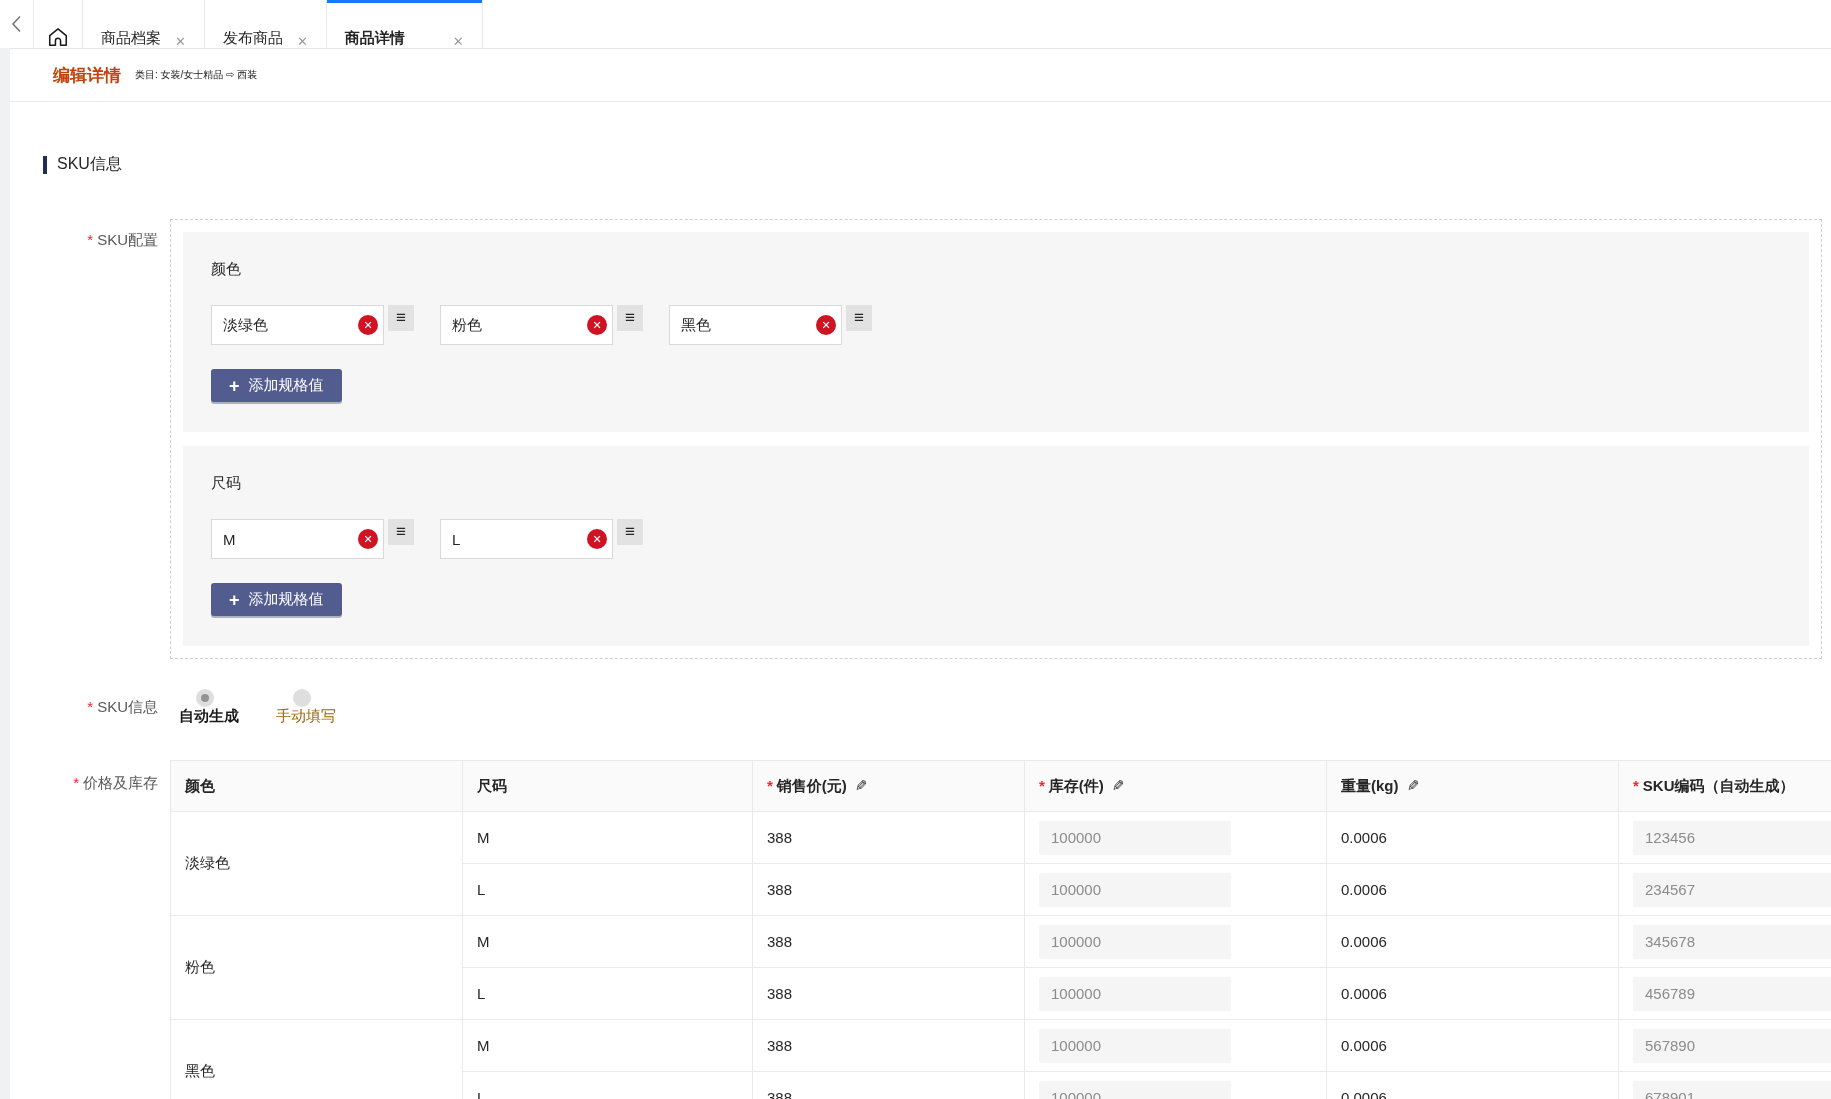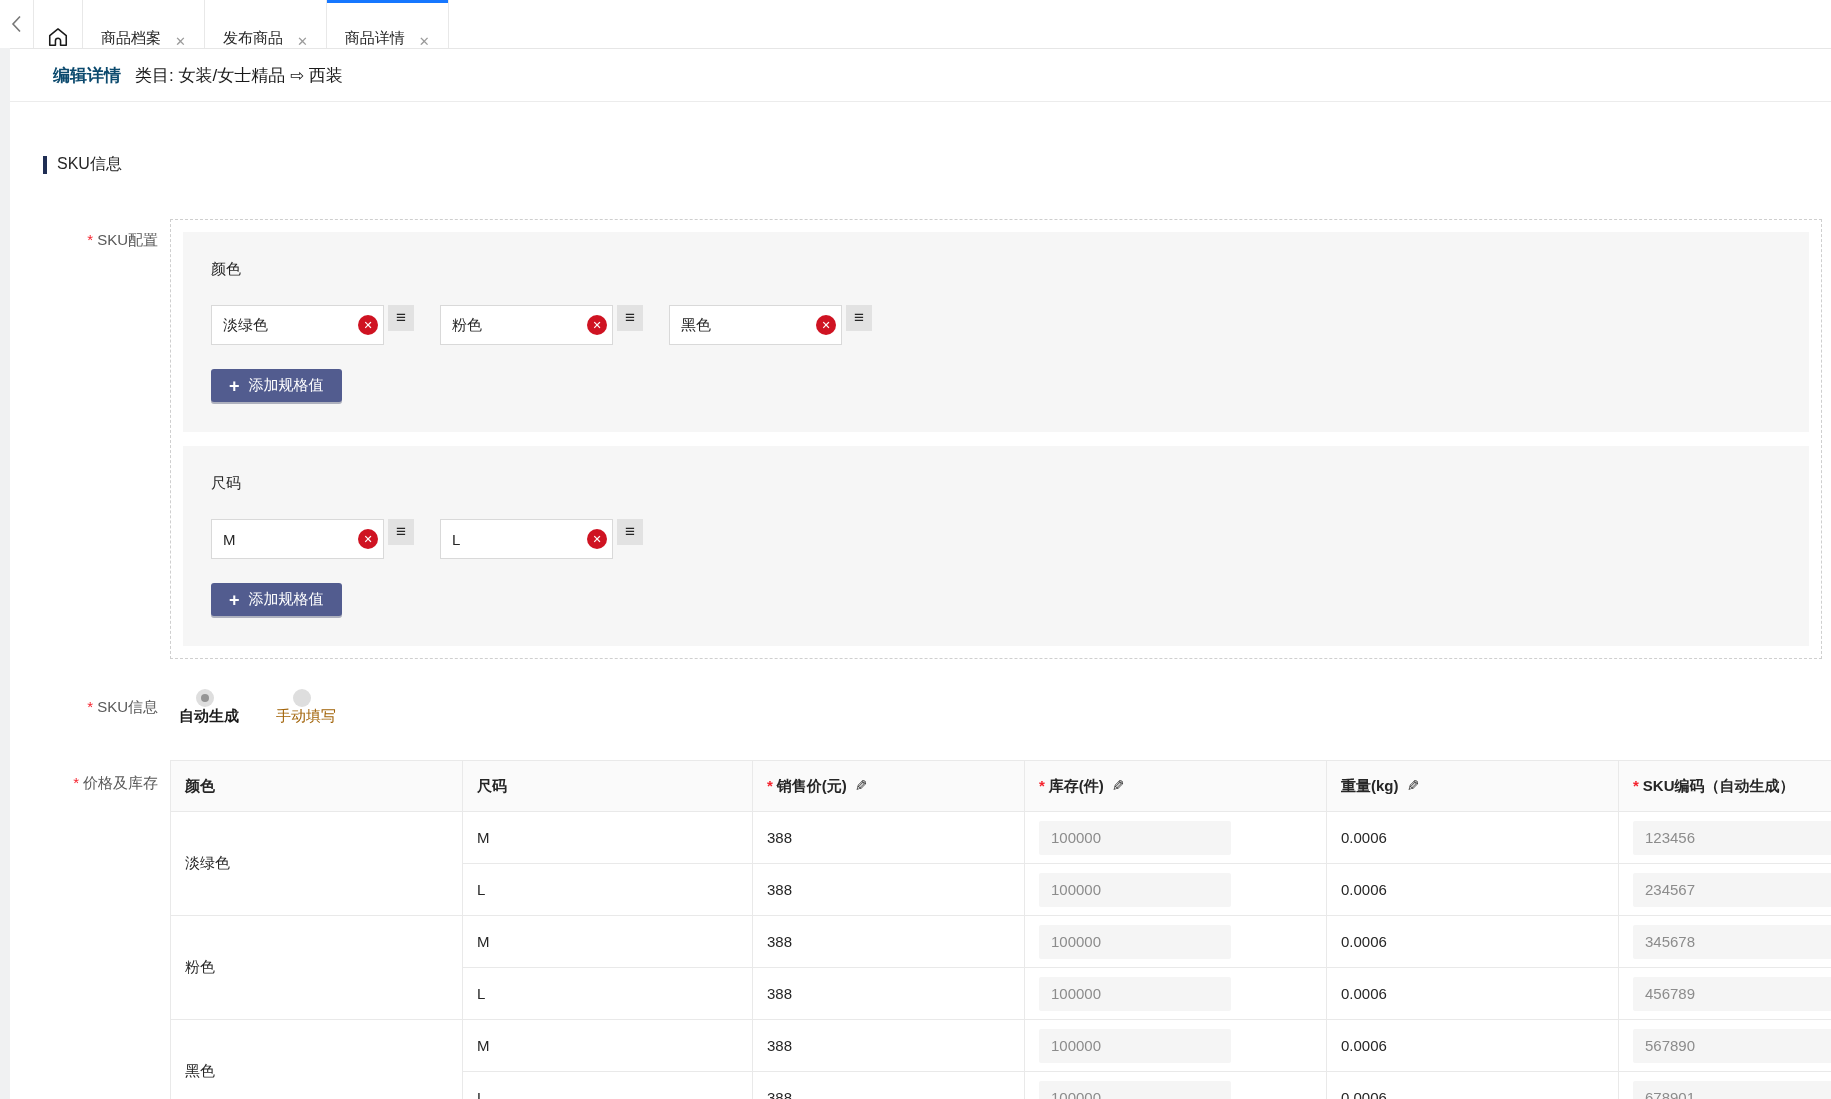--- a/index.html
+++ b/index.html
@@ -8,28 +8,28 @@
     font-family:"Liberation Sans","DejaVu Sans",sans-serif;color:#262626;
     position:relative;
   }
   
   .tabbar{height:48px;background:#fff;border-bottom:1px solid #e6e6e6;display:flex;align-items:stretch;}
   .back-btn{width:33px;display:flex;align-items:center;justify-content:center;cursor:pointer;}
   .tab{position:relative;display:flex;align-items:flex-end;justify-content:center;
        padding:0 18px;border-right:1px solid #e8e8e8;font-size:15px;color:#262626;cursor:pointer;background:#fff;}
   .tab.home{width:48px;padding:0;border-left:1px solid #e8e8e8;}
   .tab .close{margin-left:14px;color:#9a9a9a;font-size:13px;line-height:1;cursor:pointer;}
-  .tab.active{font-weight:normal;}
+  .tab.active{font-weight:bold;gap:34px;}
   .tab.active::before{content:"";position:absolute;left:0;right:0;top:0;height:3px;background:#1677ff;}
   
   .left-gutter{position:absolute;left:0;top:48px;width:10px;bottom:0;background:#f0f1f2;}
   
   .page-header{height:52px;border-bottom:1px solid #ececec;display:flex;align-items:center;padding-left:43px;margin-left:10px;}
-  .page-title{font-size:17px;font-weight:bold;color:#0c4a6e;}
-  .category{font-size:17px;color:#1a1a1a;margin-left:14px;}
+  .page-title{font-size:17px;font-weight:bold;color:#c2410c;}
+  .category{font-size:10px;color:#1a1a1a;margin-left:14px;}
   
   .section-title{display:flex;align-items:center;margin:52px 0 0 43px;}
   .section-bar{width:4px;height:18px;background:#1f2e54;margin-right:10px;}
   .section-text{font-size:16px;font-weight:500;color:#262626;}
   
   .form-row{display:flex;align-items:flex-start;}
   .form-label{width:158px;flex:0 0 158px;text-align:right;font-size:15px;color:#595959;}
   .req{color:#f5222d;margin-right:4px;font-size:15px;}
   .row-config{margin-top:44px;}
   .row-config .form-label{padding-top:12px;}

